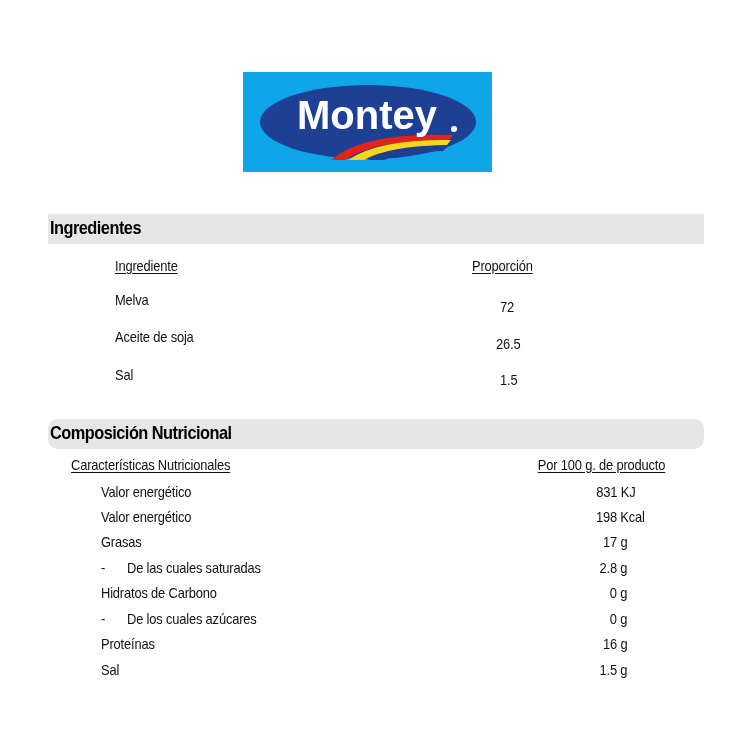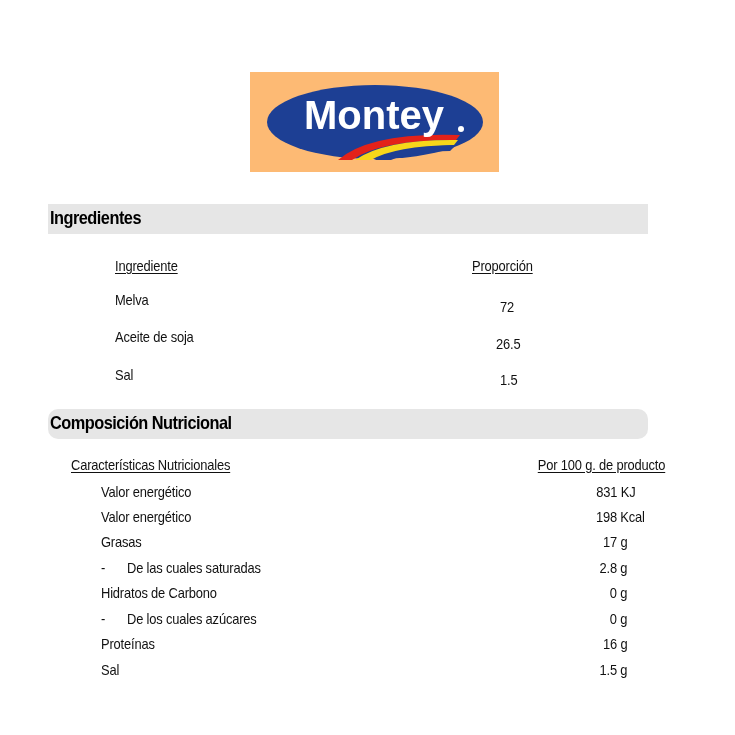--- a/index.html
+++ b/index.html
@@ -1,27 +1,28 @@
 <!DOCTYPE html>
 <html><head>
   <meta charset="utf-8">
   <style>
     html, body { margin: 0; padding: 0; background: #ffffff; }
     body {
       width: 735px; height: 735px; position: relative; overflow: hidden;
       font-family: "Liberation Sans", sans-serif; color: #111111;
     }
     .logo-box {
-      position: absolute; left: 250px; top: 72px; width: 249px; height: 100px;
-      background: #fdba74;
+      position: absolute; left: 243px; top: 72px; width: 249px; height: 100px;
+      background: #0ea5e9;
     }
     .logo-box svg { display: block; }
     .section-bar {
-      position: absolute; left: 48px; width: 600px; height: 30px;
+      position: absolute; left: 48px; width: 656px; height: 30px;
       background: #e6e6e6;
+      margin-top: 10px;
     }
     .section-title {
       position: absolute; left: 2px; top: 3px;
       font-family: "Liberation Sans", sans-serif; font-weight: bold;
       font-size: 19px; letter-spacing: -0.6px; transform: scaleX(0.86);
       transform-origin: left center; white-space: nowrap; color: #000;
     }
     .txt {
       position: absolute; font-size: 15px; white-space: nowrap;
       transform: scaleX(0.86); transform-origin: left center; letter-spacing: -0.2px;

